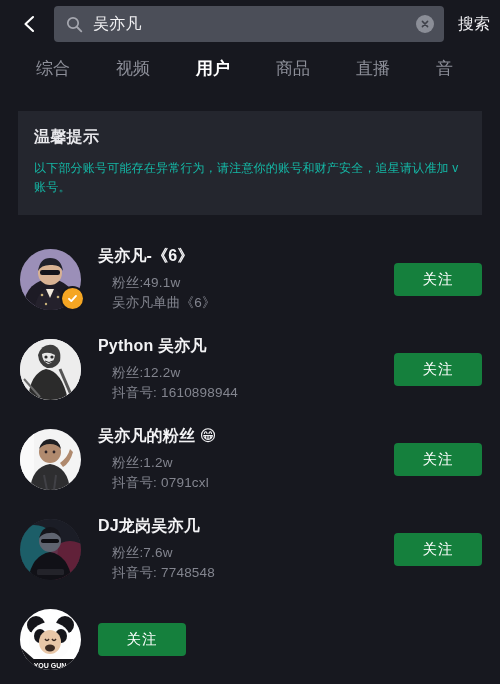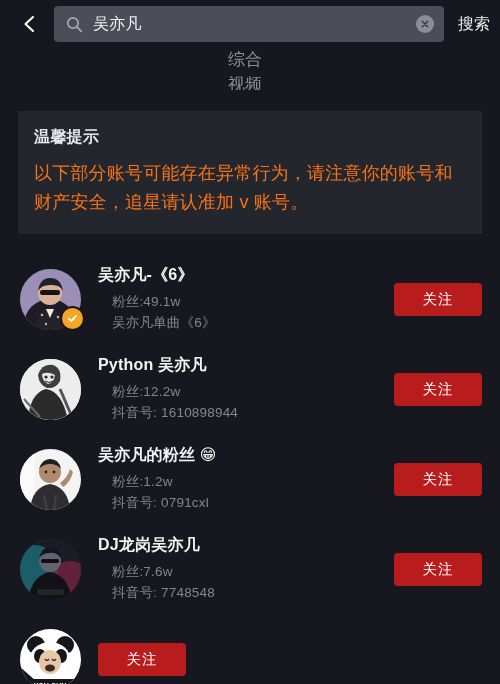--- a/index.html
+++ b/index.html
@@ -97,21 +97,20 @@
   }
 
   
   .tabs {
     position: relative;
     height: 42px;
     display: flex;
     align-items: center;
     padding-left: 36px;
     overflow: hidden;
-    flex-direction: column;
   }
 
   .tab {
     position: relative;
     font-size: 17px;
     color: #8d8f99;
     white-space: nowrap;
     margin-right: 46px;
     padding-bottom: 2px;
   }
@@ -144,23 +143,23 @@
 
   .notice-title {
     font-size: 16px;
     font-weight: bold;
     color: #e8e8ec;
     margin-bottom: 11px;
     letter-spacing: .3px;
   }
 
   .notice-body {
-    font-size: 18px;
+    font-size: 12px;
     line-height: 1.62;
-    color: #f97316;
+    color: #14b8a6;
     letter-spacing: .2px;
   }
 
   
   .user-list {
     margin-top: 20px;
   }
 
   .user-row {
     position: relative;
@@ -228,21 +227,21 @@
     letter-spacing: .2px;
     line-height: 1.52;
     margin-left: 14px;
   }
 
   .follow-btn {
     flex: 0 0 auto;
     width: 88px;
     height: 33px;
     border-radius: 4px;
-    background: #b91c1c;
+    background: #15803d;
     color: #ffffff;
     font-size: 14.5px;
     display: flex;
     align-items: center;
     justify-content: center;
     letter-spacing: 1px;
     border: none;
     font-family: inherit;
   }
 </style>

